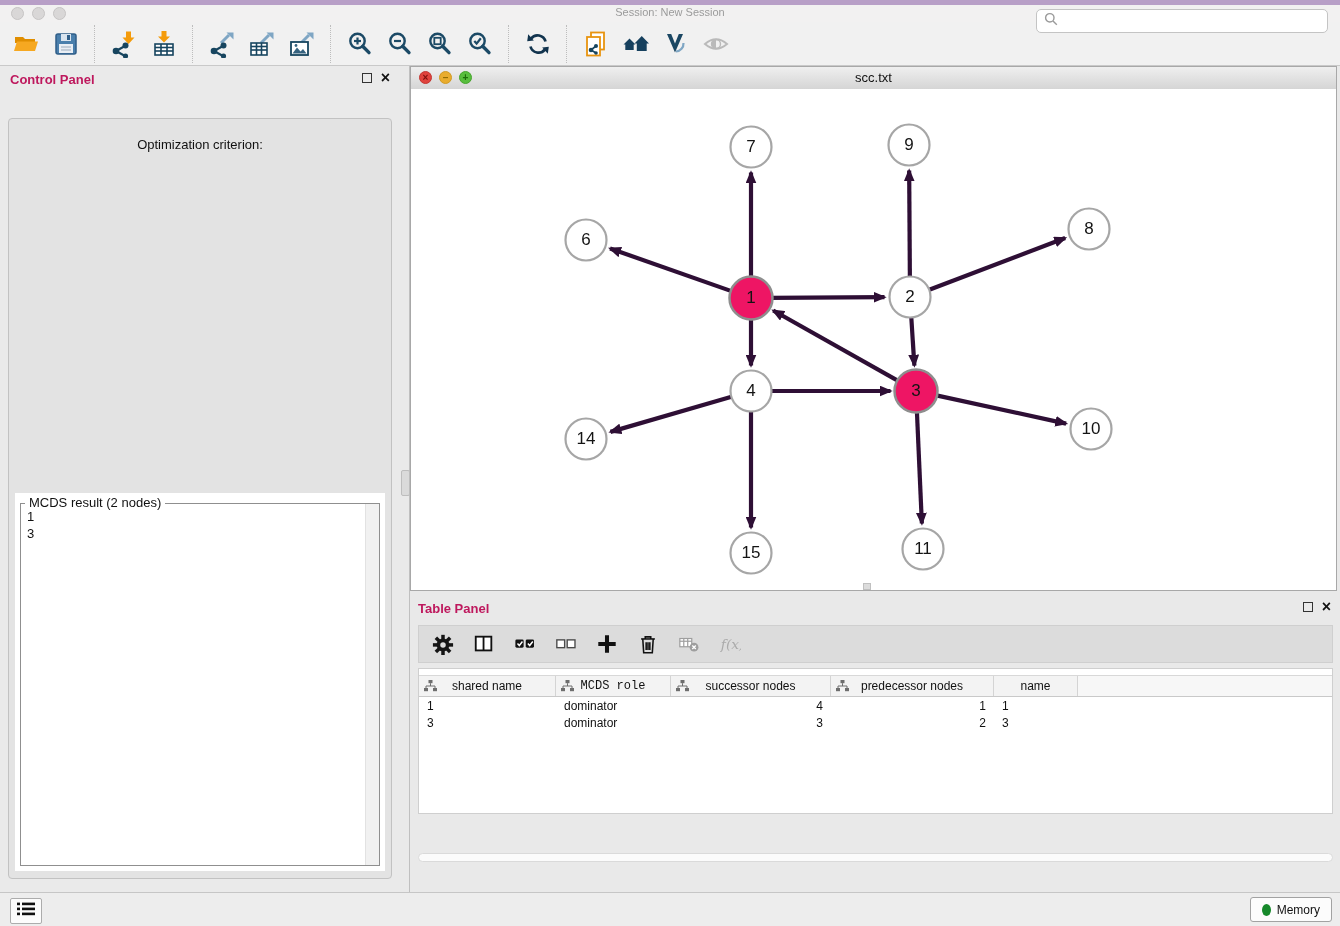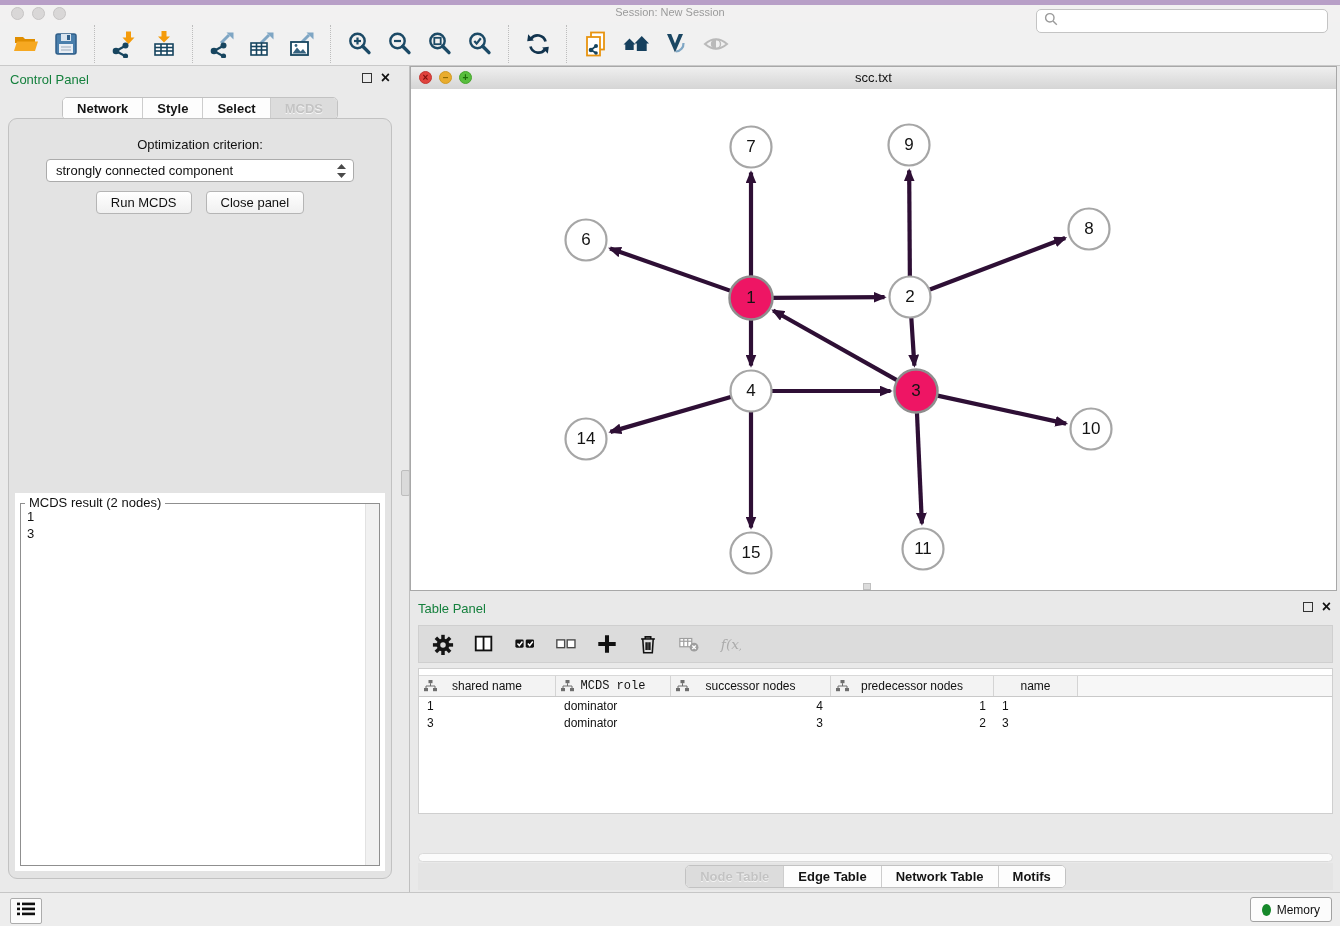--- a/index.html
+++ b/index.html
@@ -20,34 +20,34 @@
   .tool svg{width:28px;height:28px;}
   .tool.disabled{opacity:.55;}
   .tsep{width:1px;height:38px;border-left:1px dotted #BDBDBD;margin:0 8px;}
   .search{position:absolute;right:12px;top:9px;width:292px;height:24px;background:#fff;border:1px solid #C4C4C4;
           border-radius:5px;display:flex;align-items:center;padding-left:7px;box-sizing:border-box;}
   .search input{border:none;outline:none;flex:1;font-size:13px;background:transparent;height:18px;font-family:inherit;}
 
   
   .control-panel{position:absolute;left:0;top:66px;width:400px;height:826px;background:#EAEAEA;}
   .panel-header{position:relative;height:27px;}
-  .panel-title{position:absolute;left:10px;top:6px;font-size:13px;color:#15803d;}
+  .panel-title{position:absolute;left:10px;top:6px;font-size:13px;color:#be185d;font-weight:bold;}
   .panel-btns{position:absolute;right:10px;top:5px;display:flex;gap:9px;align-items:center;}
   .float-ico{width:10px;height:10px;border:1.6px solid #333;box-sizing:border-box;display:inline-block;}
   .close-ico{font-size:16px;font-weight:bold;color:#111;line-height:14px;}
 
   .cp-tabs{position:absolute;left:0;top:31px;width:100%;display:flex;justify-content:center;}
   .seg-group{display:flex;border:1px solid #C2C2C2;border-radius:5px;overflow:hidden;background:#fff;}
   .seg-tab{height:21px;line-height:21px;padding:0 14px;font-size:13px;font-weight:bold;color:#141414;background:#FDFDFD;
            border-left:1px solid #CDCDCD;cursor:default;}
   .seg-tab:first-child{border-left:none;}
   .seg-tab.active{background:#DCDCDC;color:#C3C3C3;text-shadow:0 1px 0 #F5F5F5;}
 
   .cp-content{position:absolute;left:8px;right:8px;top:52px;bottom:13px;background:#E3E3E3;
-              border:1px solid #C2C2C2;border-radius:9px;}
+              border:1px solid #C2C2C2;border-radius:4px;}
   .opt-label{position:absolute;left:0;right:0;top:18px;text-align:center;font-size:13px;color:#111;}
   .dropdown{position:absolute;left:37px;top:40px;width:308px;height:23px;background:#fff;border:1px solid #ABABAB;
             border-radius:4px;display:flex;align-items:center;padding-left:9px;box-sizing:border-box;font-size:13px;color:#111;}
   .dd-stepper{position:absolute;right:7px;top:4px;}
   .cp-buttons{position:absolute;left:0;right:0;top:72px;display:flex;justify-content:center;gap:14px;}
   .btn{height:23px;line-height:21px;padding:0 14px;font-size:13px;color:#111;background:linear-gradient(#FFFFFF,#F0F0F0);
        border:1px solid #B5B5B5;border-radius:4px;cursor:default;}
 
   .result-outer{position:absolute;left:6px;right:6px;top:374px;bottom:7px;background:#fff;text-decoration:underline;}
   .result-frame{position:absolute;left:5px;right:5px;top:10px;bottom:5px;border:1px solid #8F8F8F;}
@@ -276,43 +276,22 @@
   </div>
 
   <div class="control-panel">
     <div class="panel-header">
       <span class="panel-title">Control Panel</span>
       <span class="panel-btns">
         <span class="float-ico"></span>
         <span class="close-ico">×</span>
       </span>
     </div>
-    <div class="cp-tabs">
-      <div class="seg-group" id="cp-tab-group">
-          <span class="seg-tab">Network</span>
-          <span class="seg-tab">Style</span>
-          <span class="seg-tab">Select</span>
-          <span class="seg-tab active">MCDS</span>
-        </div>
-    </div>
     <div class="cp-content">
       <div class="opt-label">Optimization criterion:</div>
-      <div class="dropdown">
-        <span>strongly connected component</span>
-        <span class="dd-stepper">
-          <svg width="9" height="14" viewBox="0 0 9 14">
-              <polygon points="4.5,0 9,5 0,5" fill="#4A4A4A"></polygon>
-              <polygon points="0,9 9,9 4.5,14" fill="#4A4A4A"></polygon>
-            </svg>
-        </span>
-      </div>
-      <div class="cp-buttons">
-        <button class="btn">Run MCDS</button>
-        <button class="btn">Close panel</button>
-      </div>
       <div class="result-outer">
         <div class="result-frame">
           <span class="result-legend">MCDS result (2 nodes)</span>
           <div class="result-list" id="result-list">
               <div>1</div>
               <div>3</div>
             </div>
           <div class="result-scroll"></div>
         </div>
       </div>
@@ -545,28 +524,20 @@
           <div class="tr">
             <div class="td" style="width: 137px; text-align: left;">3</div>
             <div class="td" style="width: 115px; text-align: left;">dominator</div>
             <div class="td" style="width: 160px; text-align: right;">3</div>
             <div class="td" style="width: 163px; text-align: right;">2</div>
             <div class="td" style="width: 84px; text-align: left;">3</div>
           </div>
         </div>
     </div>
     <div class="tp-scroll"></div>
-    <div class="tp-tabs-strip">
-      <div class="seg-group" id="tp-tab-group">
-          <span class="seg-tab active">Node Table</span>
-          <span class="seg-tab">Edge Table</span>
-          <span class="seg-tab">Network Table</span>
-          <span class="seg-tab">Motifs</span>
-        </div>
-    </div>
   </div>
 
   <div class="statusbar">
     <div class="list-btn">
       <span>
         <svg width="18" height="14" viewBox="0 0 18 14">
             <g fill="#111">
               <rect x="0" y="0.6" width="3" height="2.6"></rect>
               <rect x="5" y="0.6" width="13" height="2.6"></rect>
               <rect x="0" y="5.6" width="3" height="2.6"></rect>

